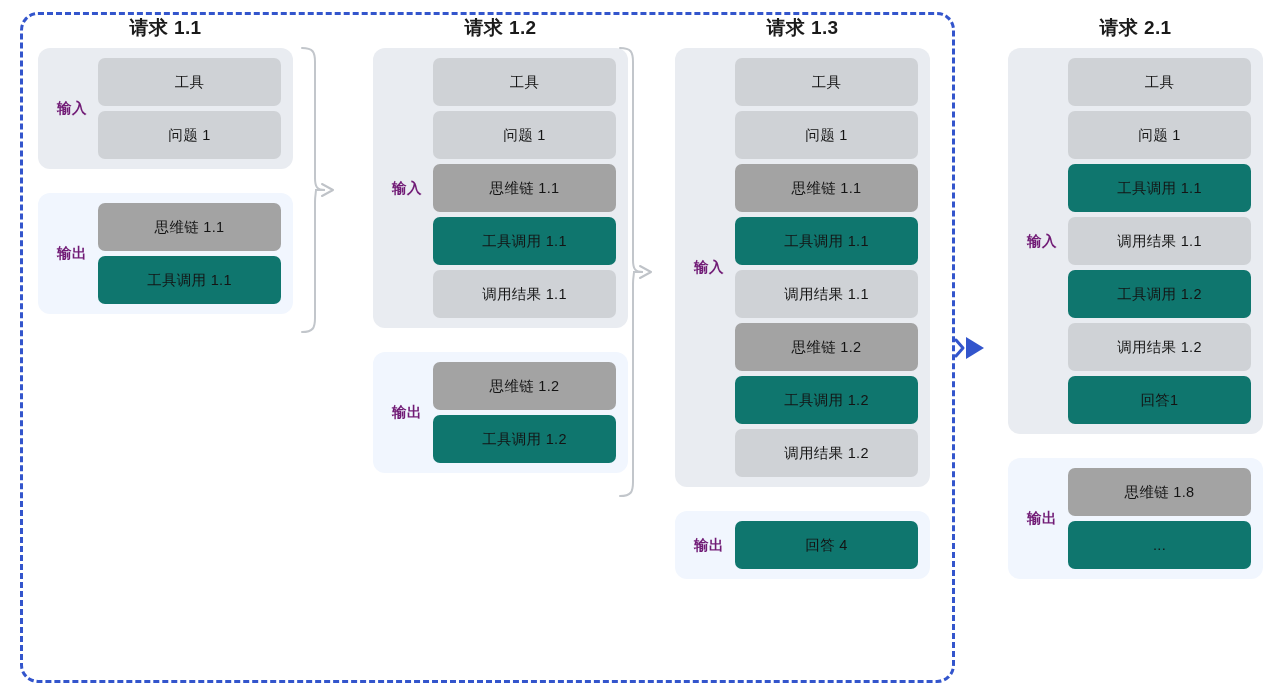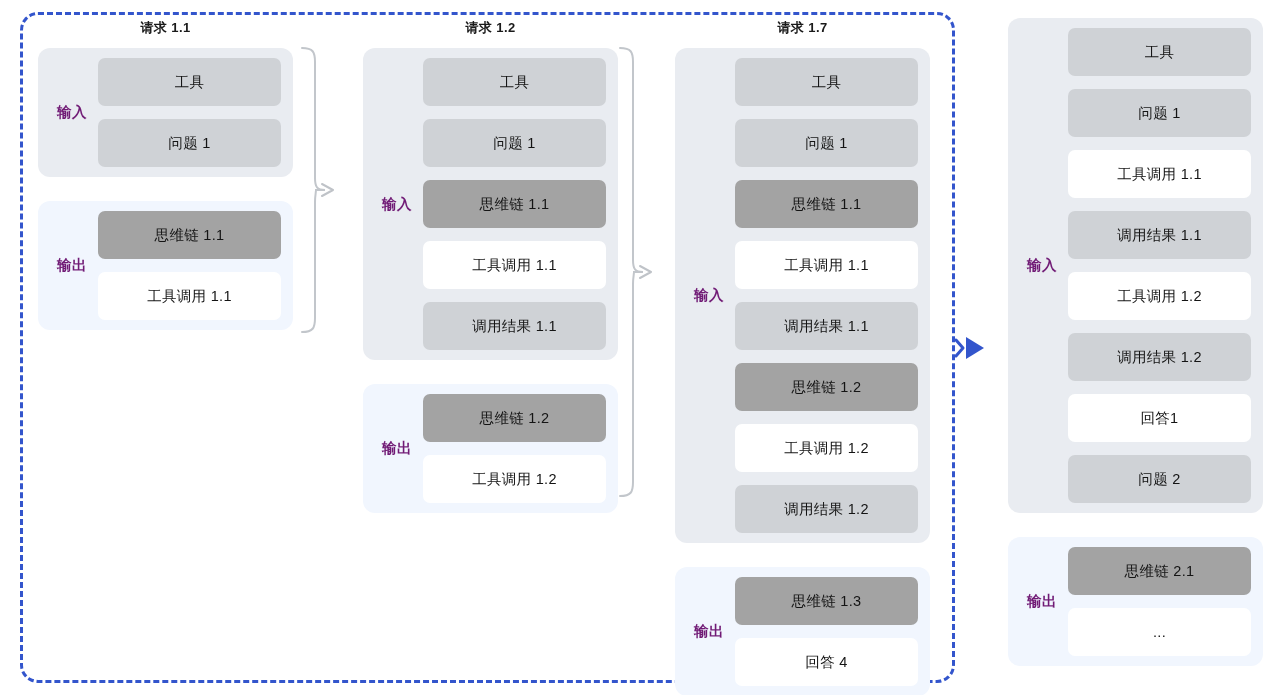--- a/index.html
+++ b/index.html
@@ -34,27 +34,27 @@
     pointer-events: none;
   }
 
   
   .column {
     position: absolute;
     top: 18px;
     width: 255px;
   }
   .col-1 { left: 38px; }
-  .col-2 { left: 345px; padding-left: 18px; }
+  .col-2 { left: 355px; padding-left: 18px; }
   .col-3 { left: 675px; }
   .col-4 { left: 1008px; }
 
   .col-title {
     text-align: center;
-    font-size: 13px;
+    font-size: 19px;
     font-weight: bold;
     color: #1a1a1a;
     letter-spacing: 0.4px;
     margin-bottom: 10px;
     height: 20px;
     line-height: 20px;
   }
 
   
   .group {
@@ -74,37 +74,37 @@
     font-size: 14.5px;
     font-weight: bold;
     color: #701a75;
     letter-spacing: 0.5px;
   }
 
   .pill-stack {
     flex: 1 1 auto;
     display: flex;
     flex-direction: column;
-    gap: 13px;
+    gap: 5px;
   }
 
   .pill {
     height: 48px;
     line-height: 48px;
     border-radius: 7px;
     text-align: center;
     font-size: 14.5px;
     color: #141414;
     letter-spacing: 0.3px;
     white-space: nowrap;
     overflow: hidden;
   }
   .pill.gray        { background: #cfd2d6; }
   .pill.blue-strong { background: #a3a3a3; }
-  .pill.blue-light  { background: #ffffff; }
+  .pill.blue-light  { background: #0f766e; }
 
   
   .connector {
     position: absolute;
     pointer-events: none;
   }
   .conn-1 { left: 300px; top: 46px;  width: 40px; height: 288px; }
   .conn-2 { left: 618px; top: 46px;  width: 40px; height: 452px; }
 
   
@@ -161,65 +161,64 @@
     <div class="group output-group">
       <div class="group-label">输出</div>
       <div class="pill-stack">
         <div class="pill blue-strong">思维链 1.2</div>
         <div class="pill blue-light">工具调用 1.2</div>
       </div>
     </div>
   </div>
 
   <div class="column col-3">
-    <div class="col-title">请求 1.7</div>
+    <div class="col-title">请求 1.3</div>
 
     <div class="group input-group">
       <div class="group-label">输入</div>
       <div class="pill-stack">
         <div class="pill gray">工具</div>
         <div class="pill gray">问题 1</div>
         <div class="pill blue-strong">思维链 1.1</div>
         <div class="pill blue-light">工具调用 1.1</div>
         <div class="pill gray">调用结果 1.1</div>
         <div class="pill blue-strong">思维链 1.2</div>
         <div class="pill blue-light">工具调用 1.2</div>
         <div class="pill gray">调用结果 1.2</div>
       </div>
     </div>
 
     <div class="group output-group">
       <div class="group-label">输出</div>
       <div class="pill-stack">
-        <div class="pill blue-strong">思维链 1.3</div>
         <div class="pill blue-light">回答 4</div>
       </div>
     </div>
   </div>
 
   <div class="column col-4">
+    <div class="col-title">请求 2.1</div>
 
     <div class="group input-group">
       <div class="group-label">输入</div>
       <div class="pill-stack">
         <div class="pill gray">工具</div>
         <div class="pill gray">问题 1</div>
         <div class="pill blue-light">工具调用 1.1</div>
         <div class="pill gray">调用结果 1.1</div>
         <div class="pill blue-light">工具调用 1.2</div>
         <div class="pill gray">调用结果 1.2</div>
         <div class="pill blue-light">回答1</div>
-        <div class="pill gray">问题 2</div>
-      </div>
-    </div>
-
-    <div class="group output-group">
-      <div class="group-label">输出</div>
-      <div class="pill-stack">
-        <div class="pill blue-strong">思维链 2.1</div>
+      </div>
+    </div>
+
+    <div class="group output-group">
+      <div class="group-label">输出</div>
+      <div class="pill-stack">
+        <div class="pill blue-strong">思维链 1.8</div>
         <div class="pill blue-light">...</div>
       </div>
     </div>
   </div>
 
   <div class="connector conn-1">
     <svg width="40" height="288" viewBox="0 0 40 288" fill="none" xmlns="http://www.w3.org/2000/svg">
       <path d="M2 2 C 13 2, 15 6, 15 16 L 15 132 C 15 141, 17 144, 25 144 L 15 144 C 17 144, 15 147, 15 156 L 15 272 C 15 282, 13 286, 2 286" stroke="#c2c6cb" stroke-width="2" fill="none" stroke-linecap="round"></path>
       <path d="M22 138 L 33 144 L 22 150" stroke="#bfc3c8" stroke-width="2" fill="none" stroke-linecap="round" stroke-linejoin="round"></path>
     </svg>

